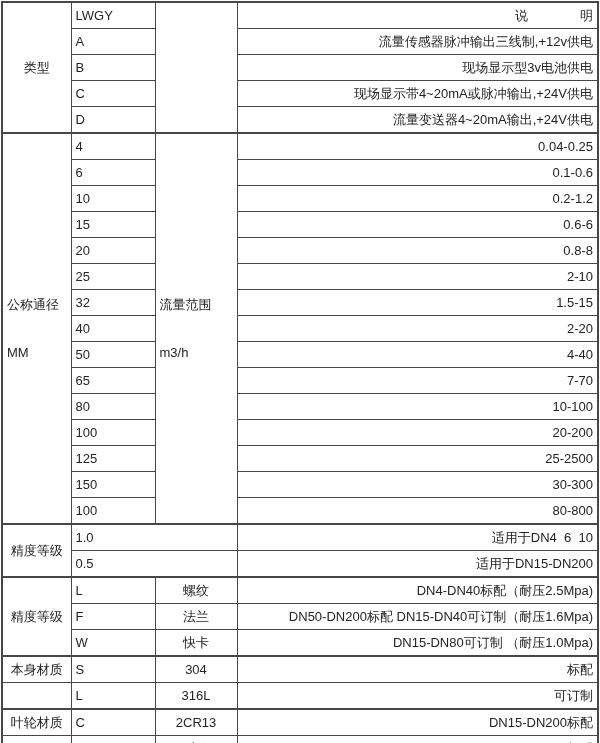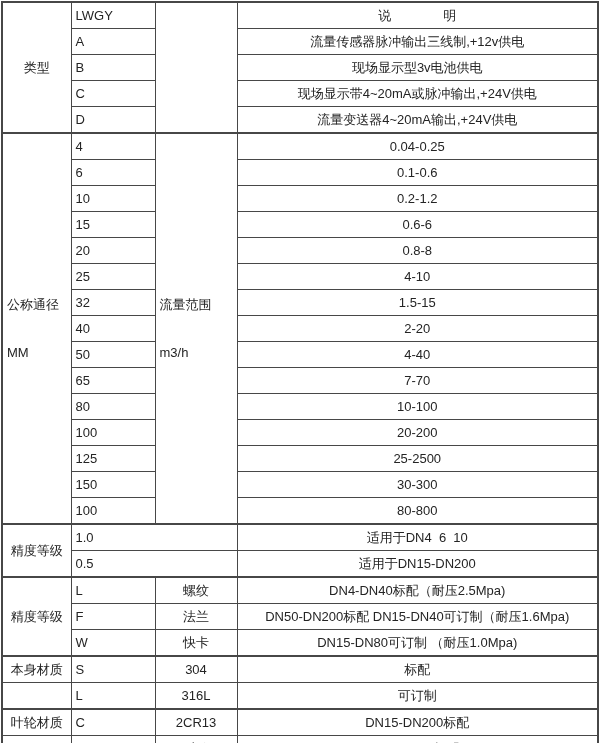--- a/index.html
+++ b/index.html
@@ -33,21 +33,21 @@
     padding: 0 4px;
     white-space: pre;
     overflow: hidden;
     vertical-align: middle;
     height: 25px;
   }
   td.c1 { text-align: center; padding: 0 2px; }
   td.c2 { }
   td.c3 { text-align: center; }
   td.c3name { text-align: center; padding-left: 5px; }
-  td.c4 { text-align: center; padding-left: 5px; }
+  td.c4 { text-align: right; padding-left: 5px; }
   tr.section-start td { border-top: 2px solid #474747; }
   .two-line div { text-align: left; line-height: 16px; }
 </style>
 </head>
 <body>
 
 <div class="page">
   <table class="spec">
     <colgroup>
       <col style="width:69px">
@@ -103,21 +103,21 @@
     <tr>
       <td class="c2">15</td>
       <td class="c4">0.6-6</td>
     </tr>
     <tr>
       <td class="c2">20</td>
       <td class="c4">0.8-8</td>
     </tr>
     <tr>
       <td class="c2">25</td>
-      <td class="c4">4-10</td>
+      <td class="c4">2-10</td>
     </tr>
     <tr>
       <td class="c2">32</td>
       <td class="c4">1.5-15</td>
     </tr>
     <tr>
       <td class="c2">40</td>
       <td class="c4">2-20</td>
     </tr>
     <tr>

